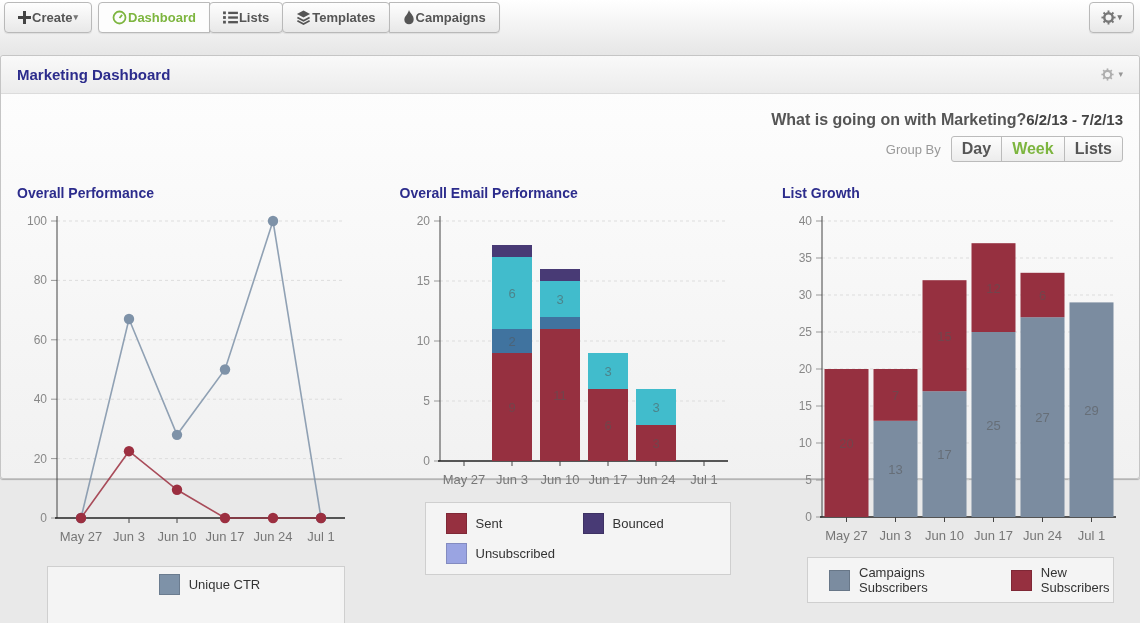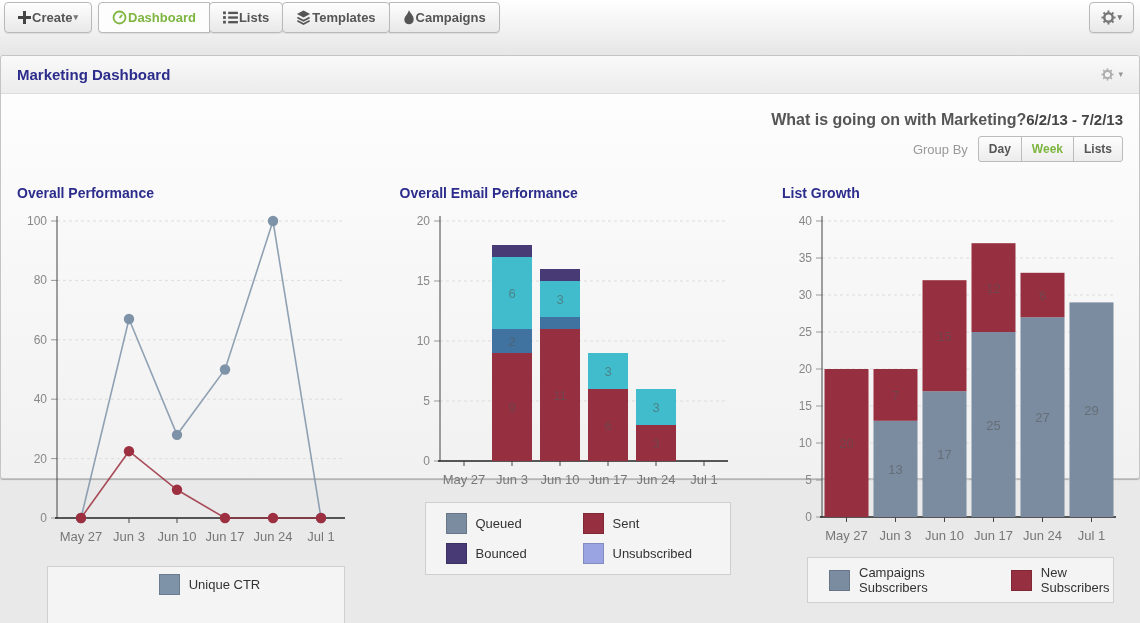--- a/index.html
+++ b/index.html
@@ -46,21 +46,21 @@
   .panel-body { padding:0 16px; }
   .overview-row { display:flex; justify-content:flex-end; align-items:baseline; padding-top:17px; }
   .overview-heading { font-size:16px; font-weight:bold; color:#555; }
   .date-range { font-size:15px; font-weight:bold; color:#444; }
   .groupby-row { display:flex; justify-content:flex-end; align-items:center; gap:10px; margin-top:7px; }
   .groupby-label { font-size:13px; color:#999; }
   .seg-group { display:flex; }
   .seg-btn {
     height:26px; padding:0 10px; display:inline-flex; align-items:center;
     background:linear-gradient(#fdfdfd,#ececec); border:1px solid #bbb; margin-left:-1px;
-    font-size:12px; font-weight:bold; color:#555; cursor:pointer;
+    font-size:16px; font-weight:bold; color:#555; cursor:pointer;
   }
   .seg-btn:first-child { border-radius:3px 0 0 3px; margin-left:0; }
   .seg-btn:last-child { border-radius:0 3px 3px 0; }
   .seg-btn.selected { color:#7db53f; }
 
   
   .charts-row { display:flex; justify-content:space-between; margin-top:23px; }
   .chart-col { display:flex; flex-direction:column; }
   .chart-title { font-size:14px; font-weight:bold; color:#2c2c8c; margin-bottom:4px; }
   .ytick { font-size:12px; fill:#888; }
@@ -309,24 +309,20 @@
               <rect x="140" y="76" width="40" height="36" fill="#41bccc"></rect>
               <text x="160" y="99" text-anchor="middle" class="bar-label">3</text>
               <rect x="188" y="148" width="40" height="36" fill="#41bccc"></rect>
               <text x="208" y="171" text-anchor="middle" class="bar-label">3</text>
               <rect x="236" y="184" width="40" height="36" fill="#41bccc"></rect>
               <text x="256" y="207" text-anchor="middle" class="bar-label">3</text>
               <rect x="92" y="40" width="40" height="12" fill="#483a75"></rect>
               <rect x="140" y="64" width="40" height="12" fill="#483a75"></rect>
             </svg></div>
         <div class="legend legend-grid" id="legend-1">
-            <div class="legend-item">
-              <span class="swatch" style="background: rgb(123, 140, 160);"></span>
-              <span>Queued</span>
-            </div>
             <div class="legend-item">
               <span class="swatch" style="background: rgb(150, 48, 64);"></span>
               <span>Sent</span>
             </div>
             <div class="legend-item">
               <span class="swatch" style="background: rgb(72, 58, 117);"></span>
               <span>Bounced</span>
             </div>
             <div class="legend-item">
               <span class="swatch" style="background: rgb(154, 164, 226);"></span>

